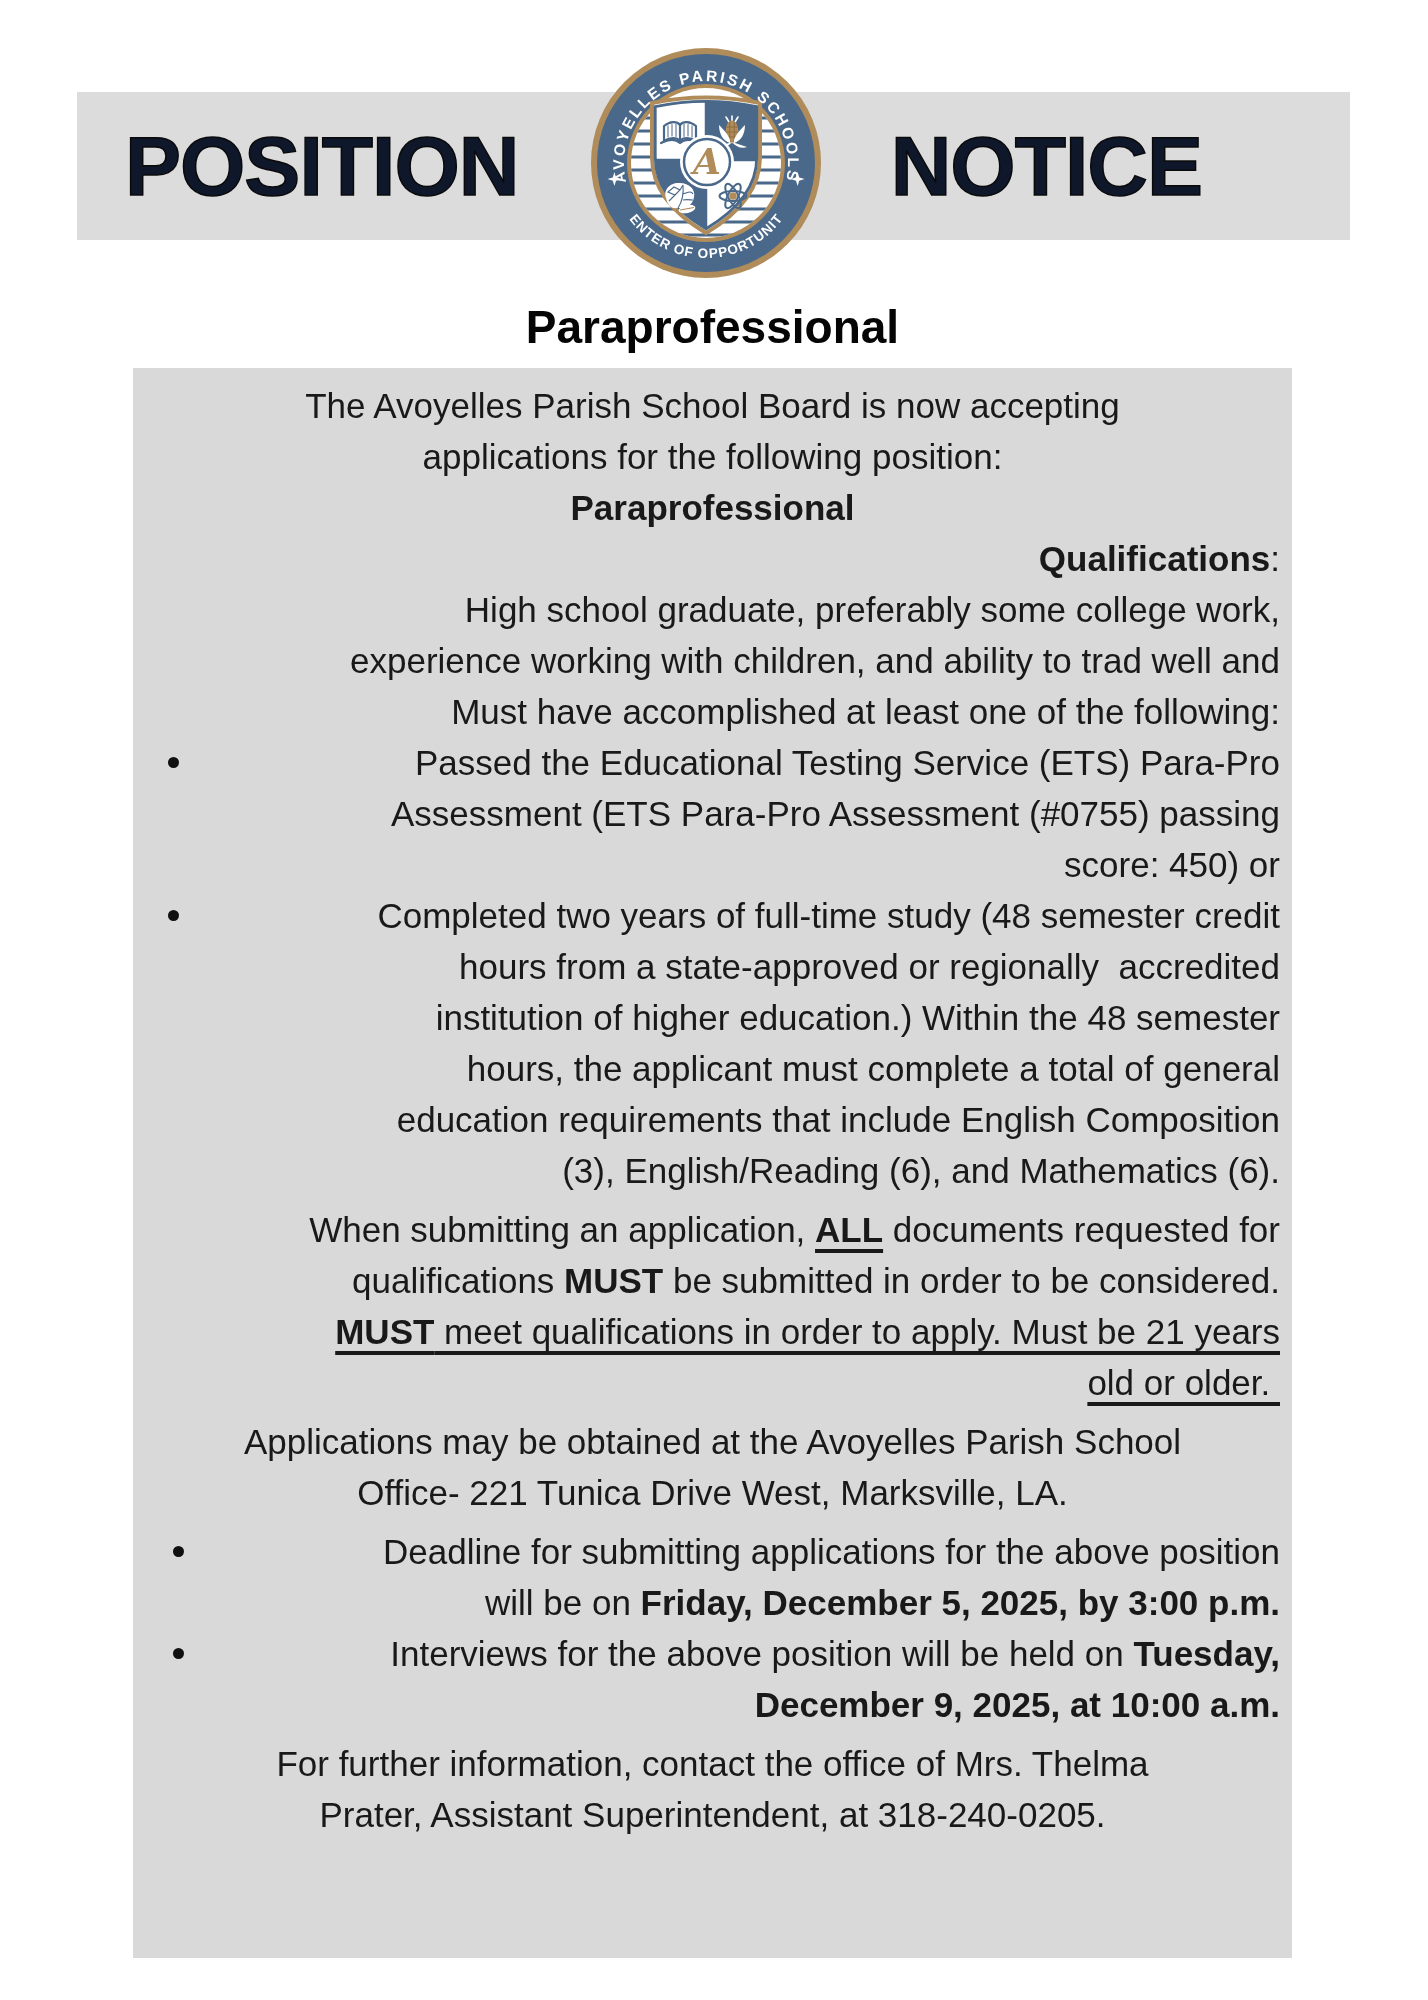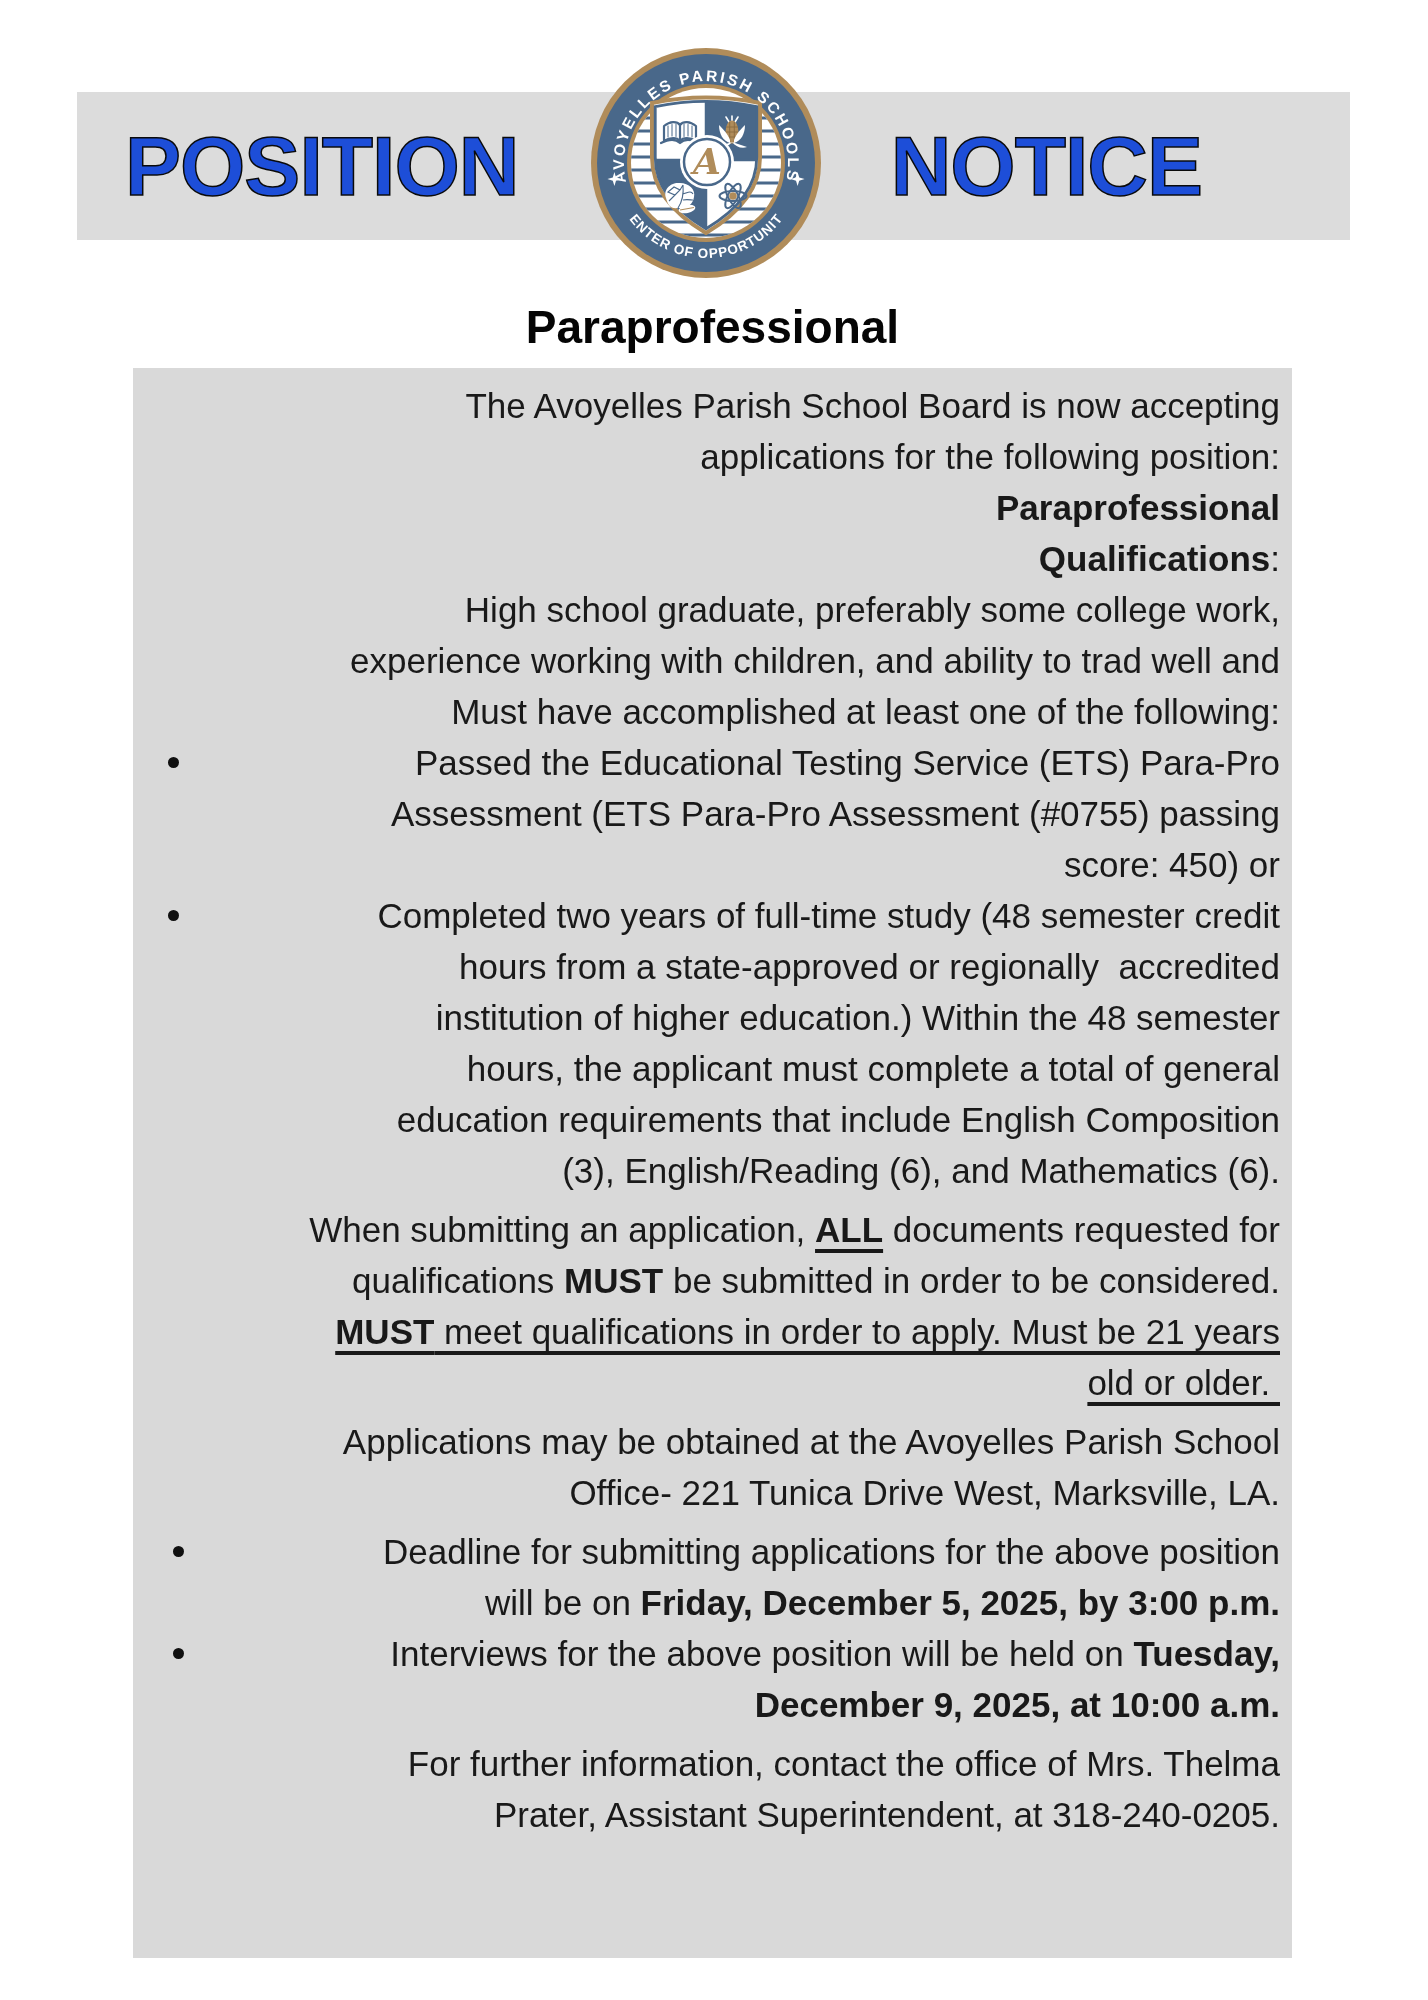--- a/index.html
+++ b/index.html
@@ -15,21 +15,21 @@
     position:relative;width:1428px;height:2000px;background:#ffffff;overflow:hidden;
     font-family:"Liberation Sans", sans-serif;color:var(--ink);
   }
   
   .banner{
     position:absolute;left:77px;top:92px;width:1273px;height:148px;
     background:var(--banner-bg);
   }
   .banner-word{
     position:absolute;top:0;height:148px;line-height:148px;
-    font-size:84px;font-weight:700;letter-spacing:-1px;color:#1d4ed8;
+    font-size:84px;font-weight:700;letter-spacing:-1px;color:#0f172a;
     -webkit-text-stroke:1.5px #0a0a0a;
   }
   .banner-word.left{left:48px;}
   .banner-word.right{right:148px;margin-left:28px;}
   
   .seal{position:absolute;left:590px;top:46px;width:232px;height:236px;}
   .seal .gold{fill:var(--seal-gold);}
   .seal .blue{fill:var(--seal-blue);}
   .seal .white{fill:#ffffff;}
   .seal .stroke-blue{stroke:var(--seal-blue);}
@@ -42,21 +42,21 @@
     position:absolute;left:133px;top:296px;width:1159px;height:62px;
     text-align:center;font-size:46px;font-weight:700;color:#050505;line-height:62px;
   }
   
   .body-box{
     position:absolute;left:133px;top:368px;width:1159px;height:1590px;
     background:var(--box-bg);padding:12px 12px 0 12px;box-sizing:border-box;
     font-size:35px;overflow:hidden;
   }
   .line{display:block;height:51px;line-height:51px;white-space:pre;text-align:right;}
-  .center .line{text-align:right;}
+  .center .line{text-align:center;}
   .line .b{font-weight:700;}
   .line .u{text-decoration:underline;text-decoration-thickness:3.5px;text-underline-offset:7px;}
   .gap{margin-top:8px;}
   .bullet{position:relative;}
   .bullet .dot{
     position:absolute;top:20px;width:11px;height:11px;border-radius:50%;background:#101010;
   }
   .bullet.b1{padding-left:66px;}
   .bullet.b1 .dot{left:23px;}
   .bullet.b2{padding-left:78px;}

